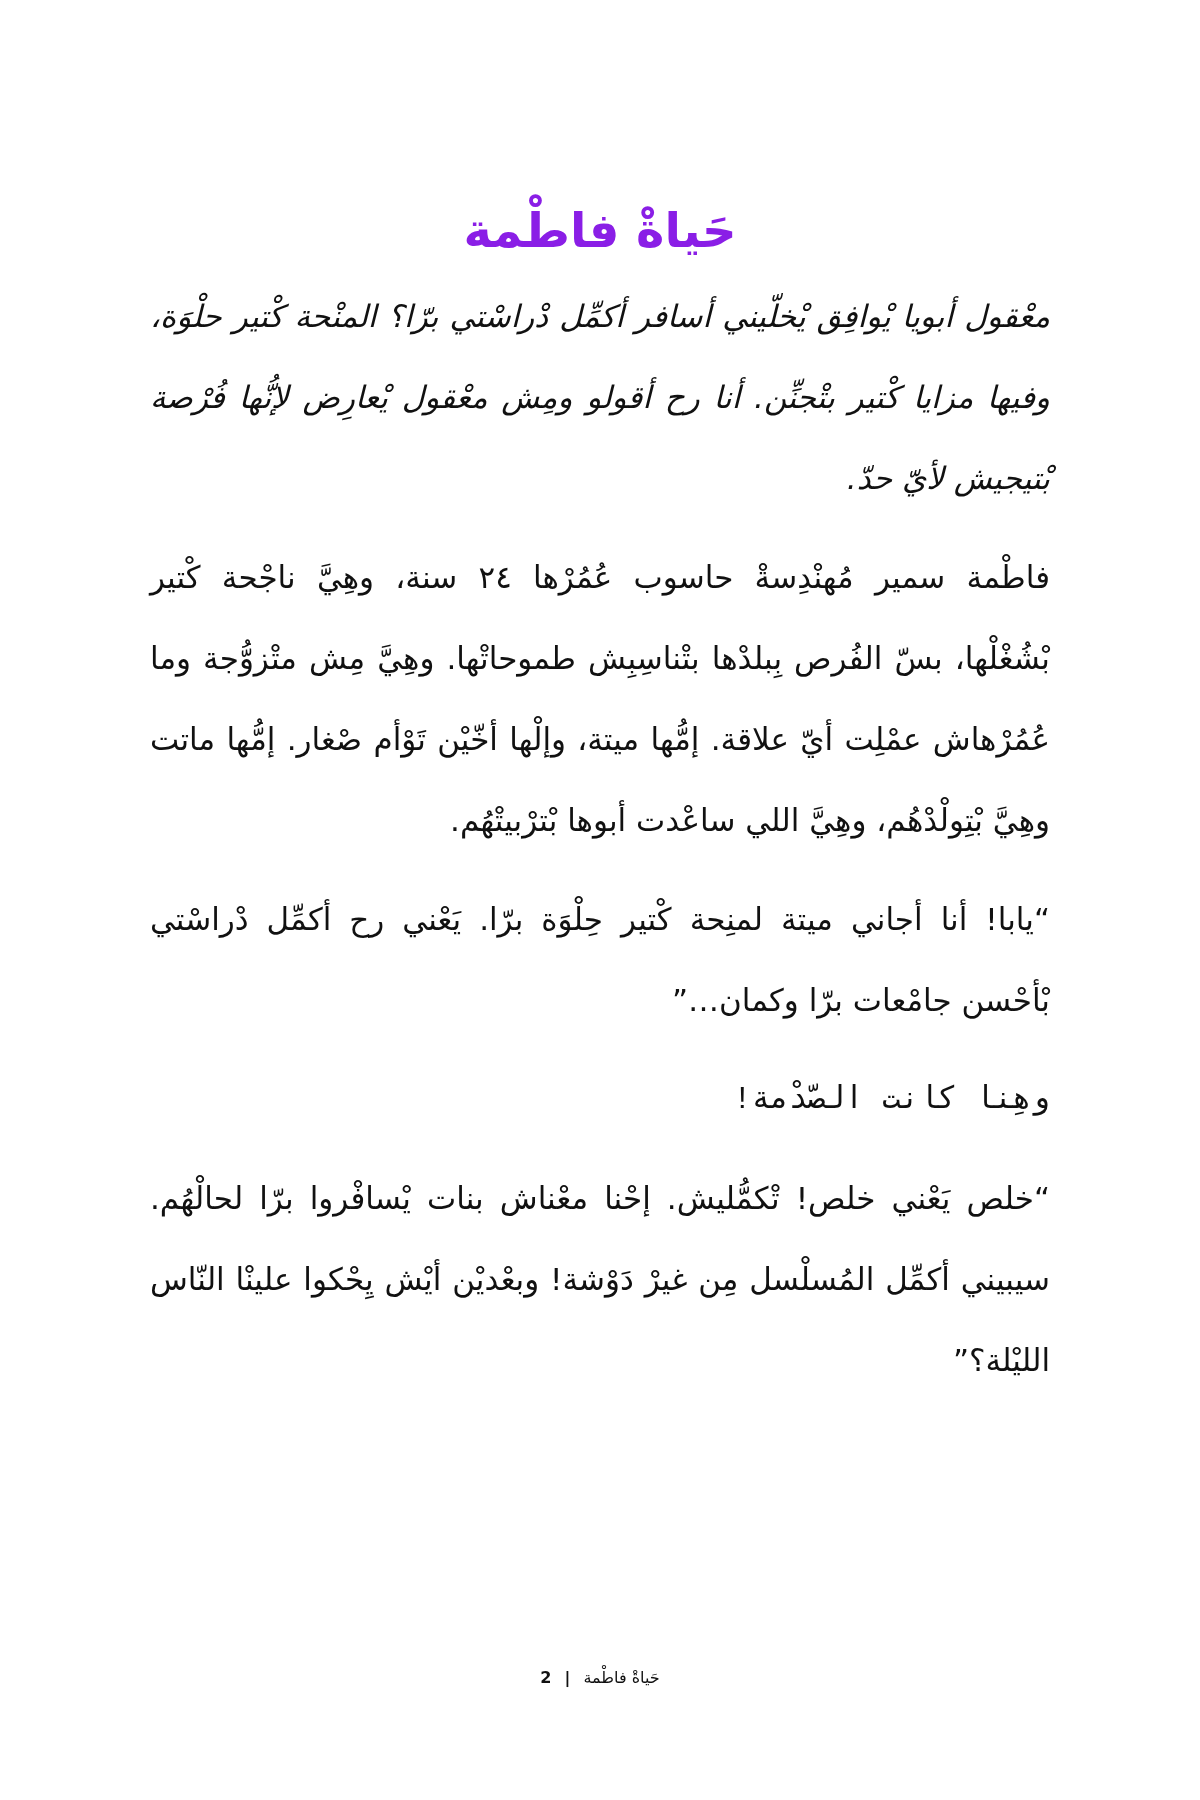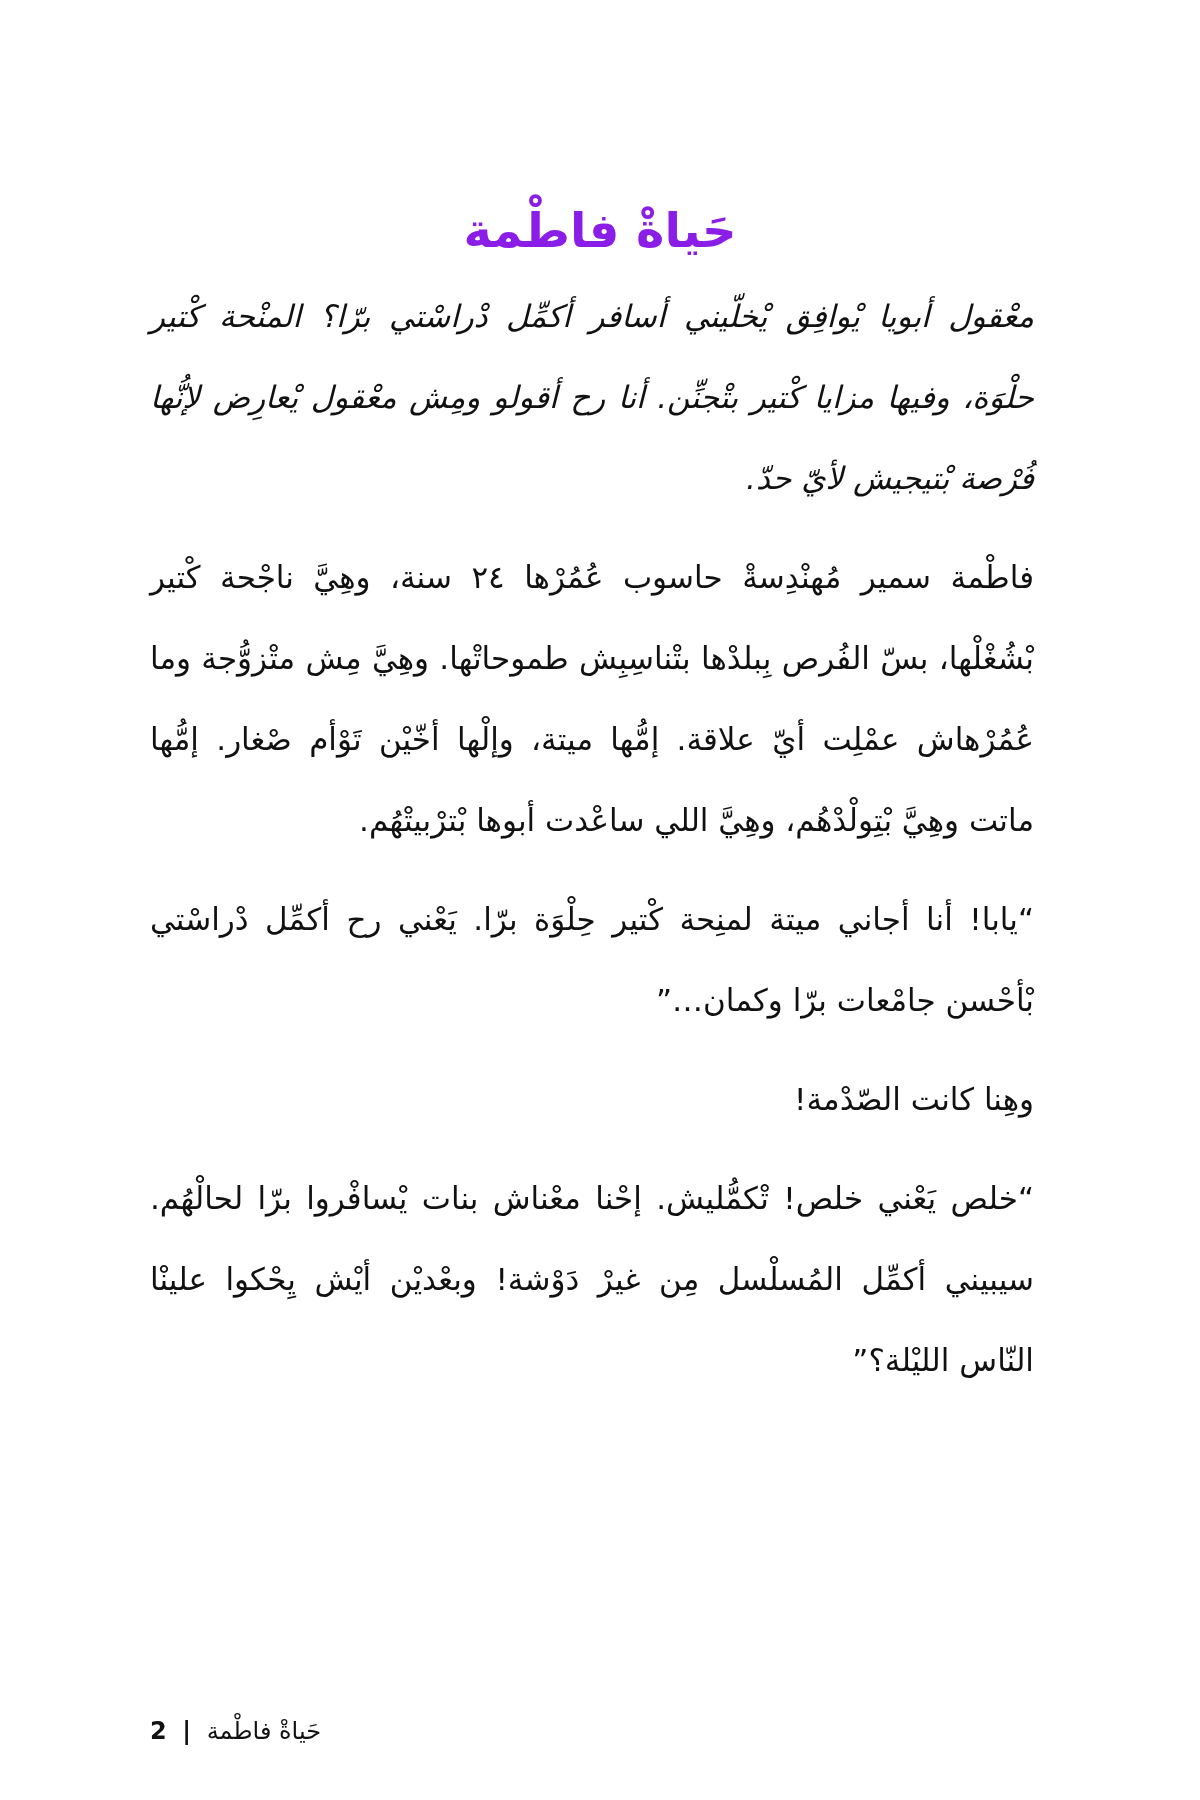--- a/index.html
+++ b/index.html
@@ -37,35 +37,36 @@
     .body-text {
       position: absolute;
       top: 276px;
       left: 0;
       right: 0;
       font-size: 31px;
       line-height: 81px;
       text-align: justify;
     }
     .para {
-      margin: 0 16px 18px 0;
+      margin: 0 0 18px 0;
     }
     .para.italic {
       font-style: italic;
     }
     .para.last-line-only {
       text-align: right;
+      font-family: Liberation Mono, monospace;
     }
     .footer {
       position: absolute;
-      top: 1711px;
+      top: 1658px;
       left: 0;
       right: 0;
-      text-align: left;
-      font-size: 24px;
+      text-align: center;
+      font-size: 16px;
       line-height: 40px;
       direction: rtl;
     }
     .footer .sep {
       font-weight: bold;
       margin: 0 8px;
     }
     .footer .num {
       font-weight: bold;
     }

